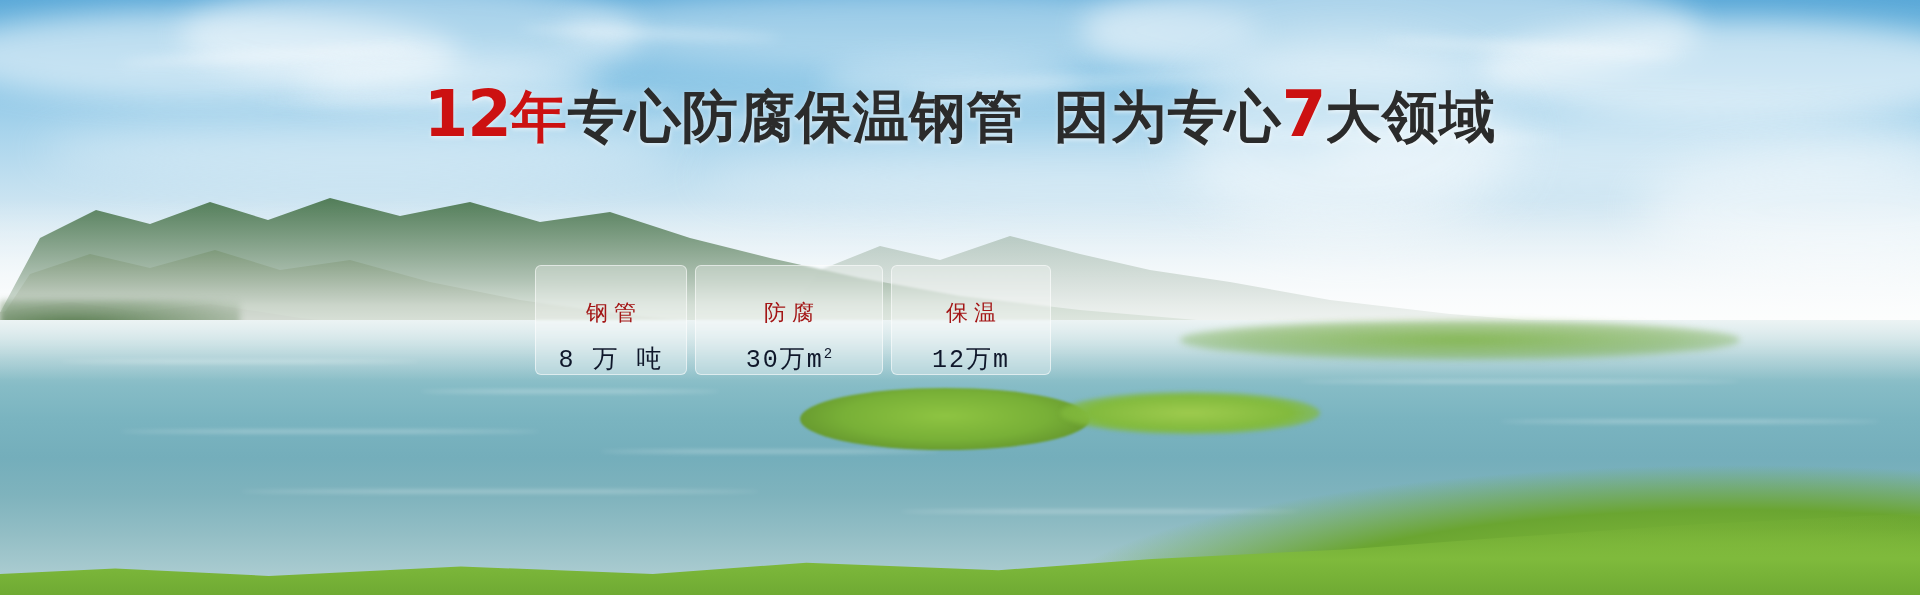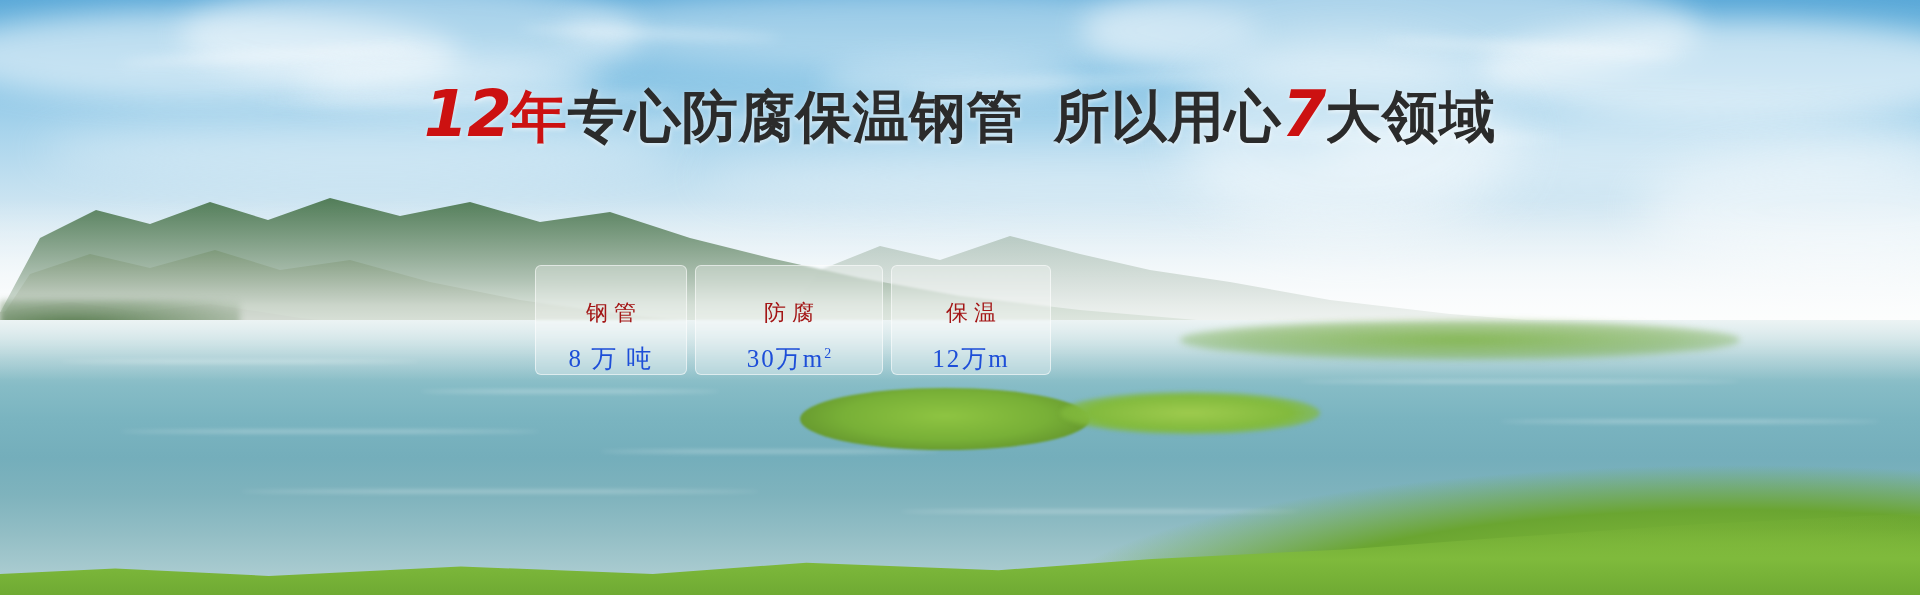--- a/index.html
+++ b/index.html
@@ -143,21 +143,20 @@
     font-weight:bold;
     font-size:56px;
     line-height:64px;
     letter-spacing:1px;
     color:#2b2b2b;
     text-shadow:0 2px 4px rgba(255,255,255,0.55);
   }
   .headline .num {
     color:#cc1111;
     font-size:64px;
-    font-style:italic;
     font-weight:bold;
     letter-spacing:-1px;
   }
   .headline .hl-red { color:#cc1111; }
   .headline .gap { display:inline-block; width:30px; }
 
   .subtitle-wrap {
     position:absolute; left:0; top:168px; width:1920px;
     display:flex; justify-content:center;
   }
@@ -194,23 +193,23 @@
   .card-label {
     font-family:"DejaVu Sans","Liberation Sans",sans-serif;
     font-size:22px;
     color:#a31515;
     letter-spacing:6px;
     text-indent:6px;
     font-weight:500;
     margin-top:32px;
   }
   .card-value {
-    font-family:Liberation Serif, serif;
+    font-family:Liberation Mono, monospace;
     font-size:25px;
-    color:#1d4ed8;
+    color:#0f172a;
     letter-spacing:2px;
     white-space:nowrap;
   }
   .card-value sup { font-size:14px; vertical-align:super; letter-spacing:0; }
 </style>
 </head>
 <body>
 
 <div class="banner">
 
@@ -283,21 +282,21 @@
 
   <div class="island3"></div>
   <div class="island"></div>
   <div class="island2"></div>
   <div class="grass-right"></div>
   <div class="grass-strip"></div>
 
   <div class="content">
 
     <div class="headline">
-      <span class="num">12</span><span class="hl-red">年</span><span>专心防腐保温钢管</span><span class="gap"></span><span>所以用心</span><span class="num">7</span><span>大领域</span>
+      <span class="num">12</span><span class="hl-red">年</span><span>专心防腐保温钢管</span><span class="gap"></span><span>因为专心</span><span class="num">7</span><span>大领域</span>
     </div>
 
 
     <div class="cards">
 
       <div class="card">
         <div class="card-label">钢管</div>
         <div class="card-value"><span>8 万 吨</span></div>
       </div>
 

